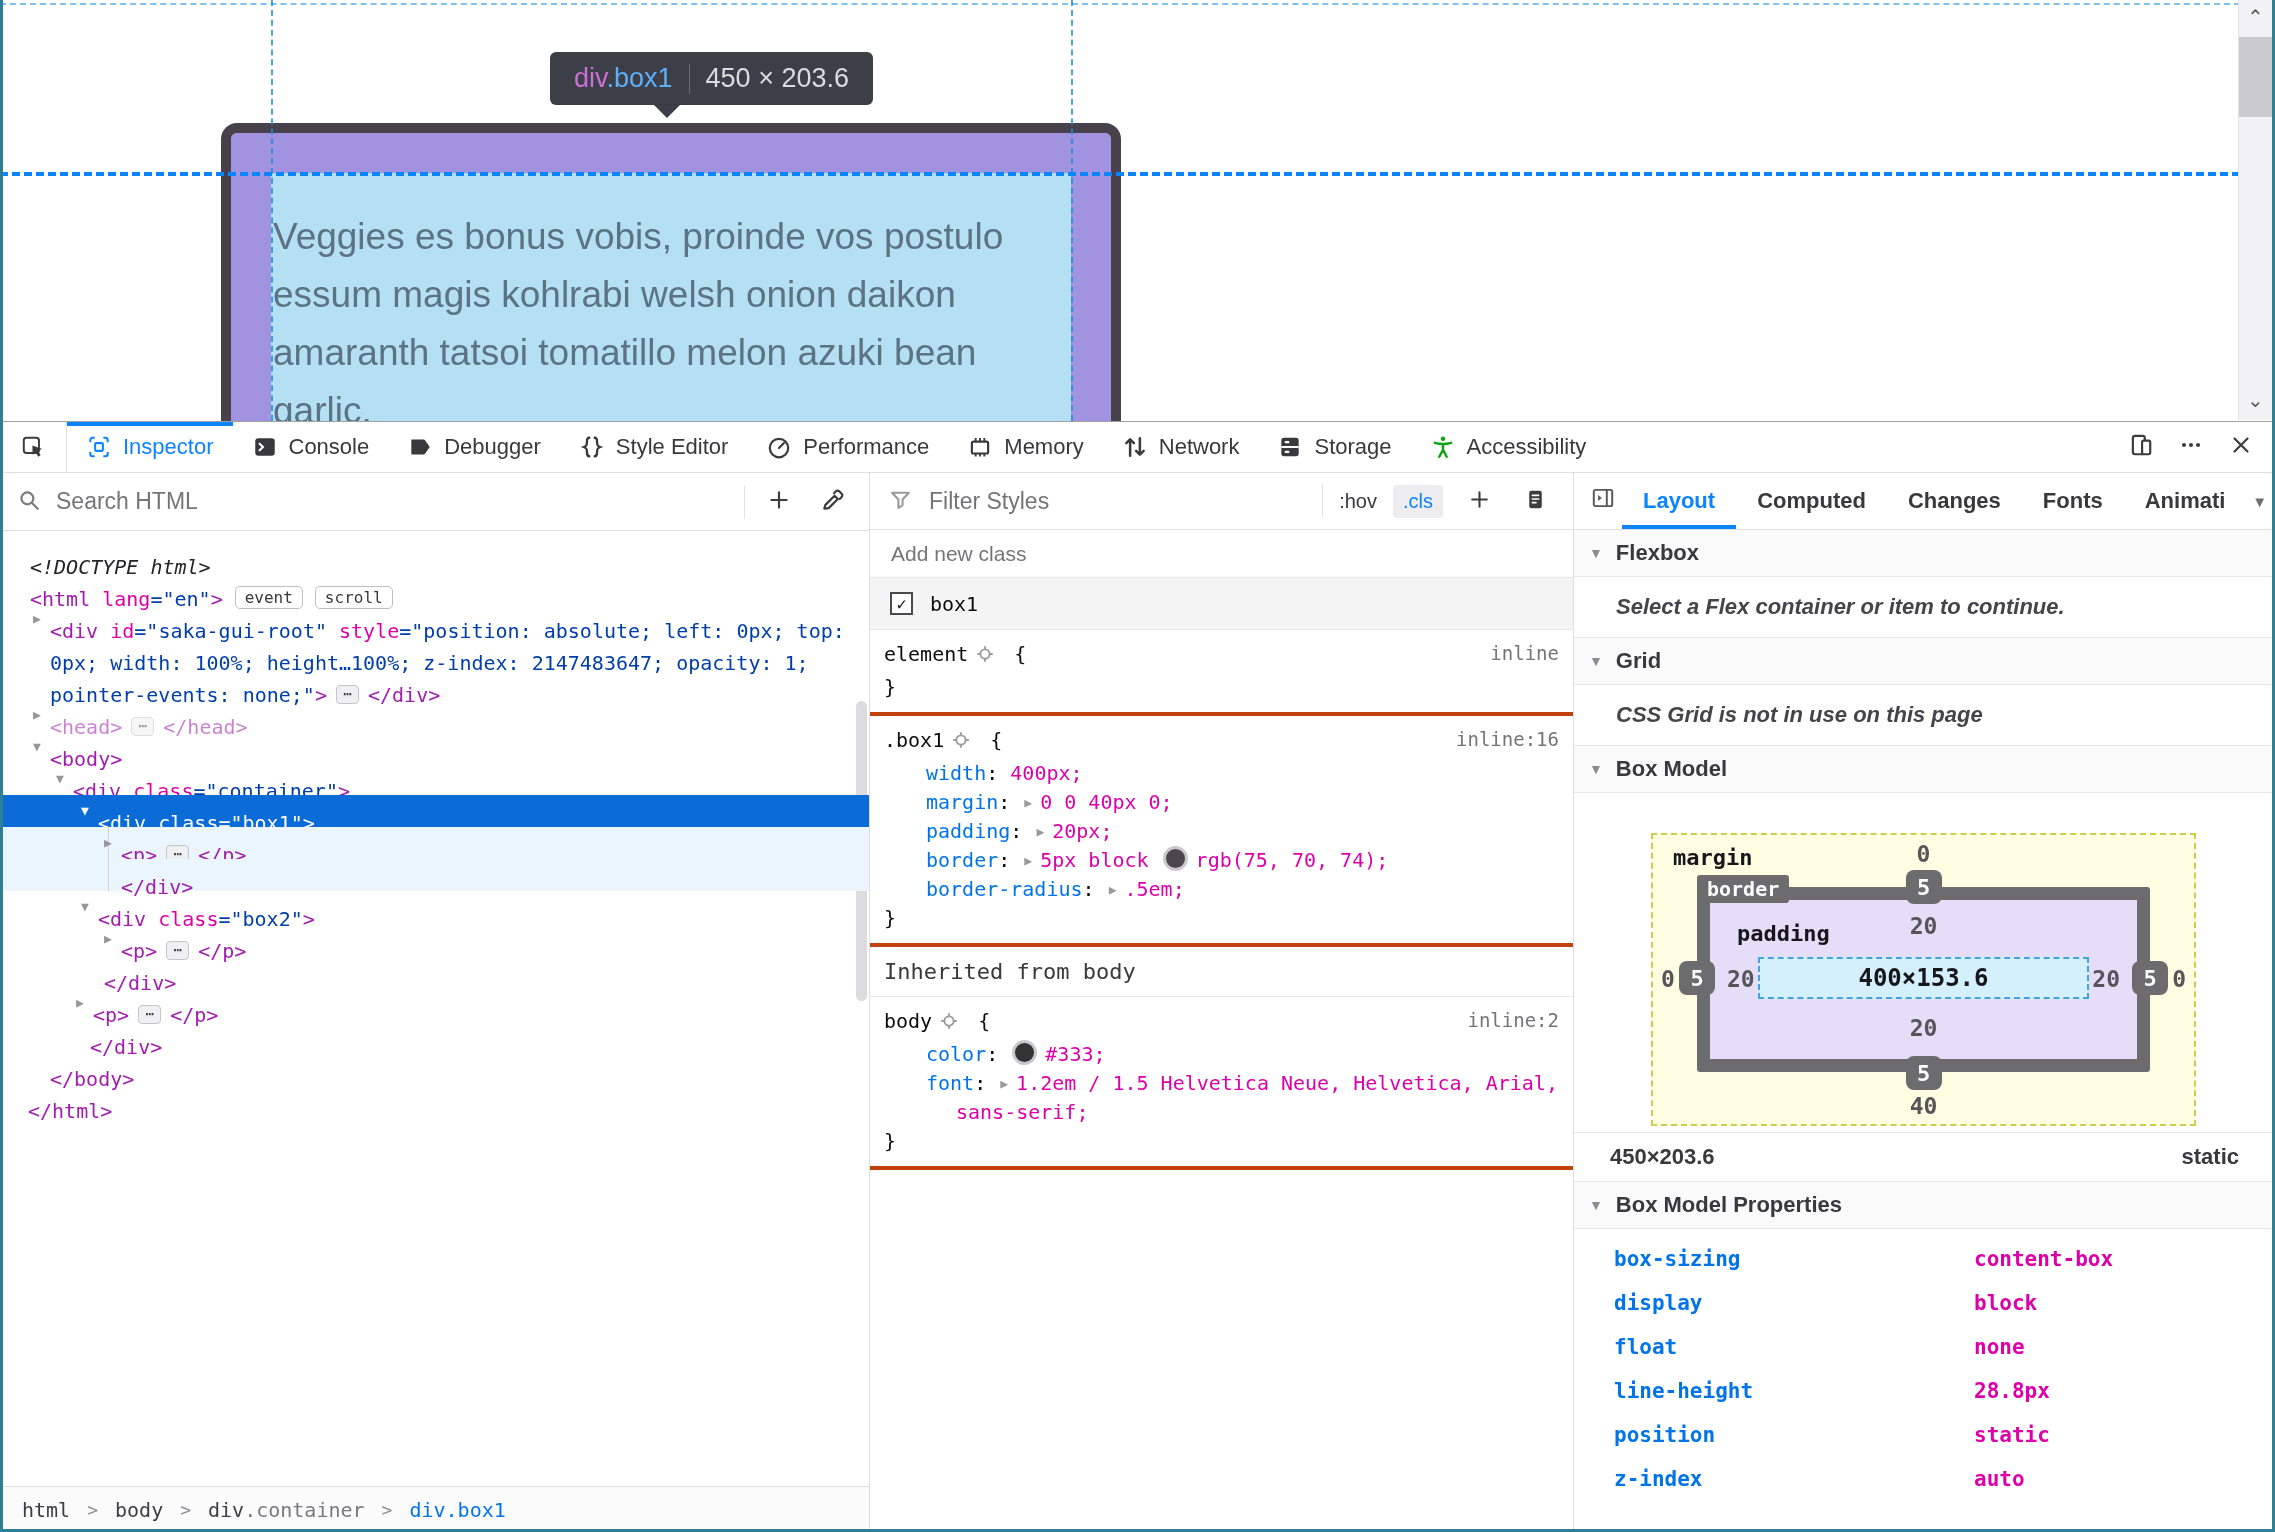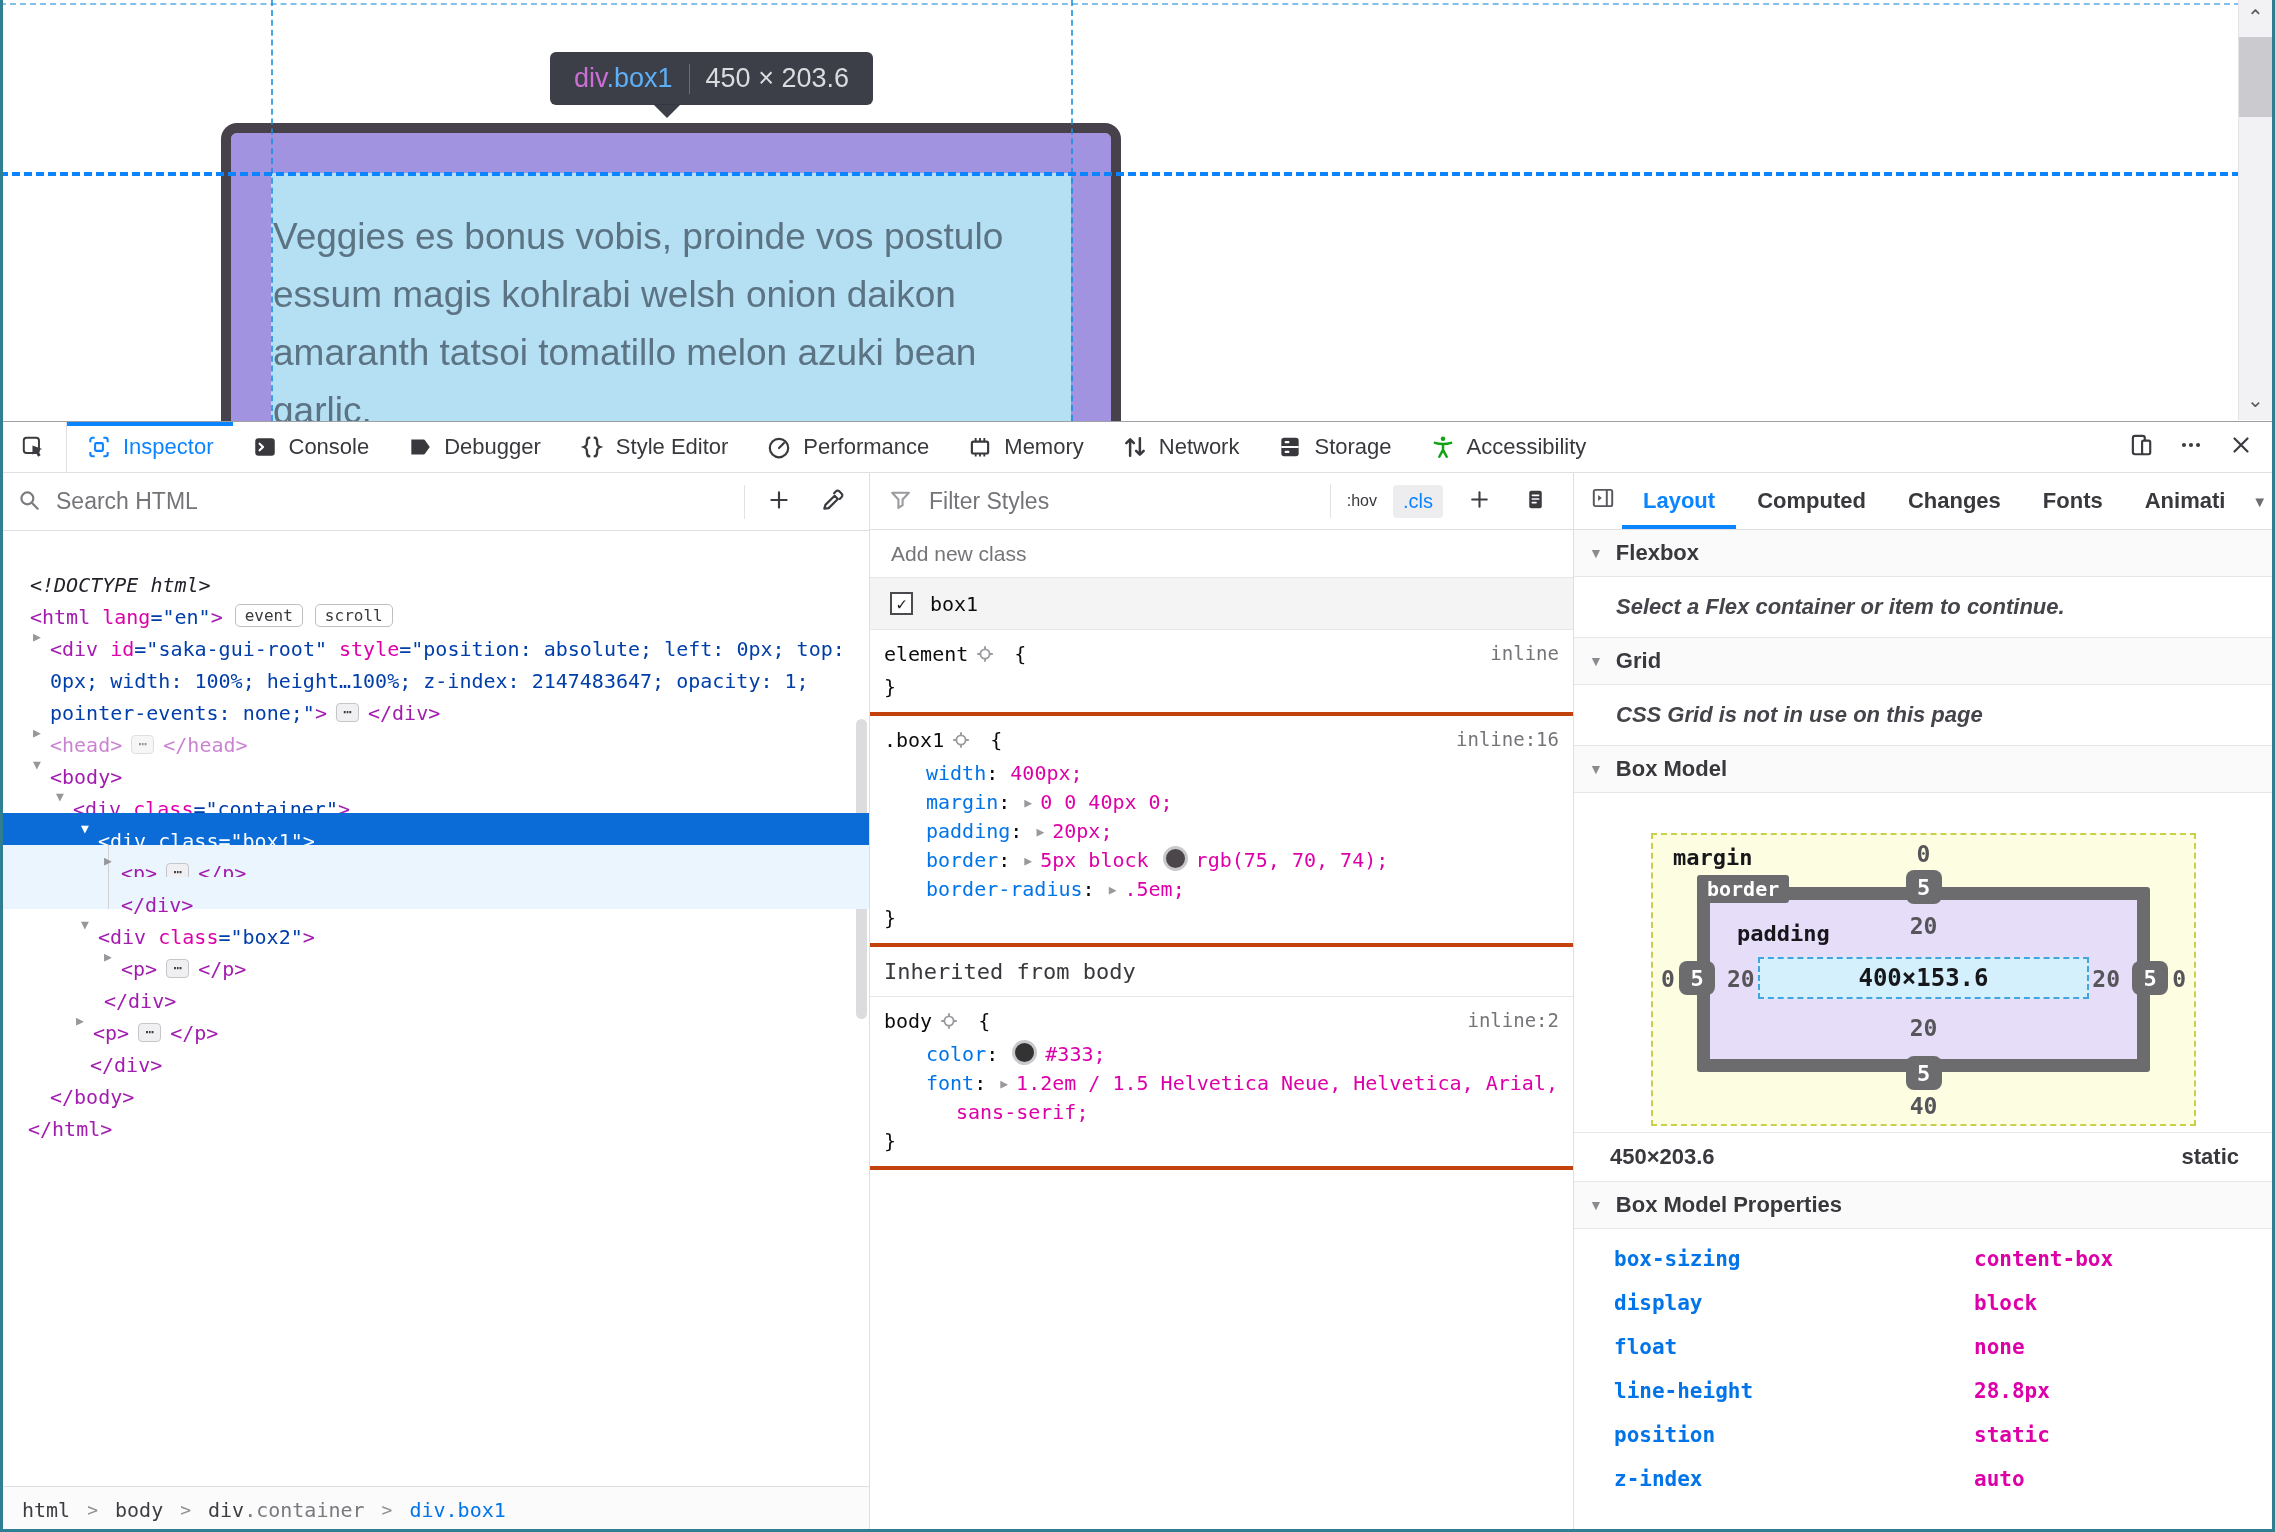--- a/index.html
+++ b/index.html
@@ -42,21 +42,21 @@
   .dt-tabs{display:flex;align-items:stretch;}
   .dt-tab{display:flex;align-items:center;gap:11px;padding:0 19px;font-size:22px;color:#38383d;position:relative;}
   .dt-tab.active{color:#0a84ff;}
   .dt-tab.active::before{content:"";position:absolute;left:0;top:0;right:0;height:4px;background:#0a84ff;}
   .dt-ic{width:26px;height:26px;display:inline-block;} .dt-ic svg{width:26px;height:26px;}
   .tb-right{margin-left:auto;display:flex;align-items:center;gap:10px;padding-right:14px;}
   .tb-btn{width:40px;height:40px;display:flex;align-items:center;justify-content:center;}
   .tb-btn svg{width:26px;height:26px;}
 
   .dt-main{flex:1;display:flex;min-height:0;}
-  .p-left{width:870px;min-width:870px;border-right:1px solid #dfdfe2;display:flex;flex-direction:column;box-sizing:border-box;gap:18px;}
+  .p-left{width:870px;min-width:870px;border-right:1px solid #dfdfe2;display:flex;flex-direction:column;box-sizing:border-box;}
   .p-mid{width:704px;min-width:704px;border-right:1px solid #dfdfe2;box-sizing:border-box;background:#fff;}
   .p-right{flex:1;background:#fff;overflow:hidden;font-weight:bold;}
 
   
   .search-row{height:57px;min-height:57px;border-bottom:1px solid #dfdfe2;display:flex;align-items:center;
               padding:0 16px;gap:14px;}
   .search-row svg{width:26px;height:26px;}
   .ph{color:#757579;font-size:23px;}
   .spacer{flex:1;}
   .vsep{width:1px;height:34px;background:#e2e2e5;}
@@ -80,21 +80,21 @@
   .crumbs{height:45px;min-height:45px;border-top:1px solid #dfdfe2;display:flex;align-items:center;
           padding:0 22px;gap:17px;font-family:"DejaVu Sans Mono",monospace;font-size:20px;background:#fbfbfc;}
   .crumb{color:#3d3d42;} .crumb .sfx{color:#79797e;}
   .crumb.selc{color:#0074e8;}
   .crumb-sep{color:#8f8f94;font-size:18px;}
 
   
   .filter-row{height:57px;box-sizing:border-box;border-bottom:1px solid #dfdfe2;display:flex;align-items:center;
               padding:0 18px;gap:16px;}
   .filter-row svg{width:25px;height:25px;}
-  .hov{font-size:16px;color:#38383d;}
+  .hov{font-size:20px;color:#38383d;}
   .cls-chip{font-size:20px;color:#0a84ff;background:#ededf0;border-radius:4px;padding:5px 10px;}
   .addclass-row{height:48px;box-sizing:border-box;border-bottom:1px solid #e7e7ea;display:flex;align-items:center;
                 padding:0 21px;color:#757579;font-size:21px;}
   .classbox-row{height:52px;box-sizing:border-box;border-bottom:1px solid #e7e7ea;background:#f4f4f5;
                 display:flex;align-items:center;gap:17px;padding:0 20px;
                 font-family:"DejaVu Sans Mono",monospace;font-size:20px;}
   .cb{width:23px;height:23px;border:2px solid #4a4a4f;background:#fff;box-sizing:border-box;
       display:flex;align-items:center;justify-content:center;font-size:17px;color:#1a1a1e;}
   .rules{font-family:"DejaVu Sans Mono",monospace;font-size:20px;color:#0c0c0d;}
   .rule{position:relative;padding:10px 0 10px 14px;border-bottom:4px solid #c2410c;}

